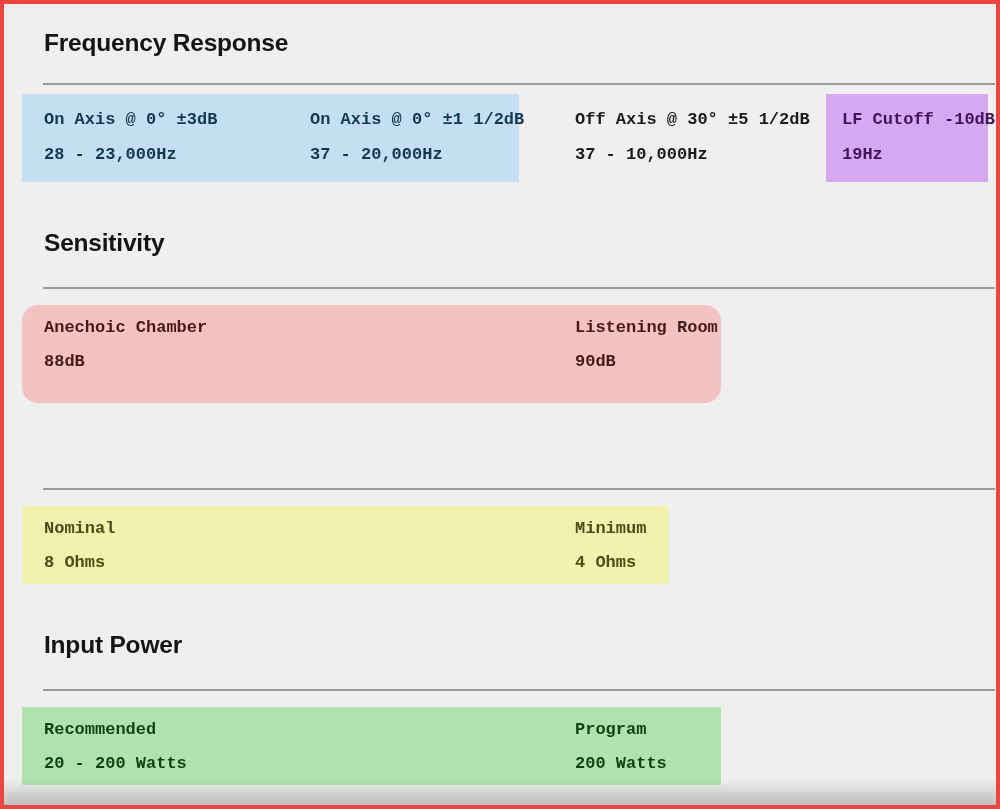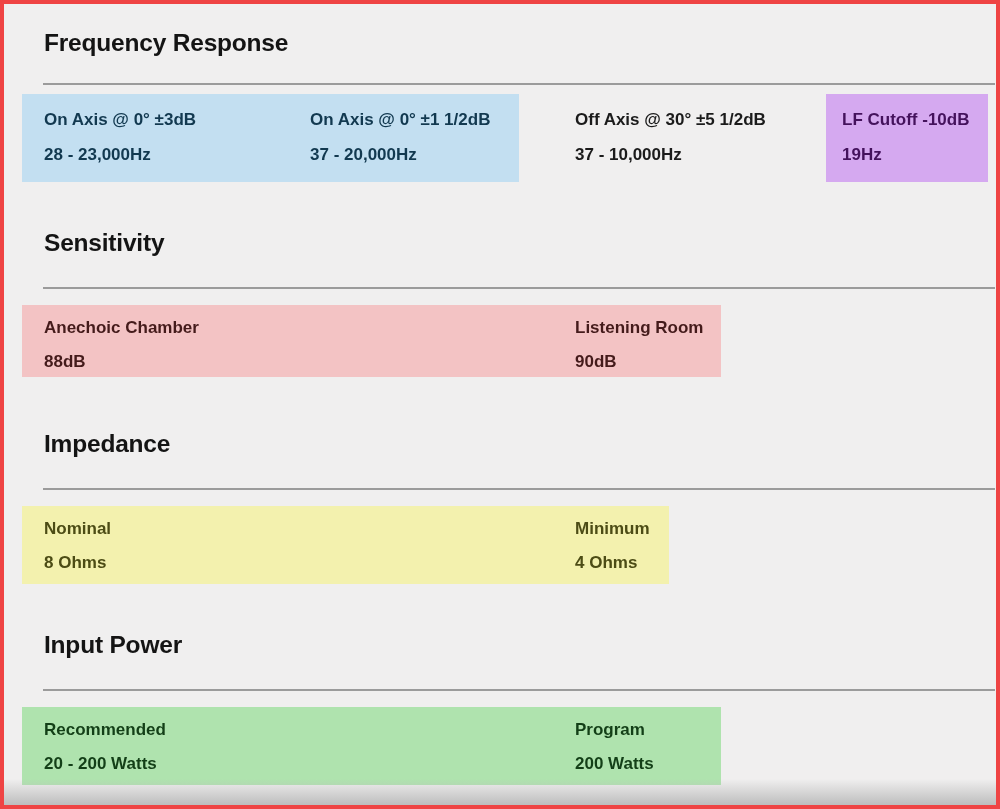--- a/index.html
+++ b/index.html
@@ -32,20 +32,21 @@
     height:2px;
     border:none;
   }
   .block{
     position:absolute;
     box-sizing:border-box;
   }
   .cell{
     position:absolute;
     white-space:nowrap;
+    font-family:Liberation Mono, monospace;
   }
   .label{
     font-size:17px;
     font-weight:700;
     line-height:21px;
   }
   .value{
     font-size:17px;
     font-weight:700;
     line-height:21px;
@@ -89,32 +90,31 @@
   <div class="block row1" style="left: 822px; top: 90px; width: 162px; height: 88px; background-color: rgb(213, 169, 240);">
     <div class="cell" style="left: 16px; top: 15px; color: rgb(68, 18, 92);">
       <div class="label">LF Cutoff -10dB</div>
       <div class="value">19Hz</div>
     </div>
   </div>
 
   <h2 class="h2" style="top: 224px; color: rgb(20, 20, 20);">Sensitivity</h2>
   <hr class="divider" style="top: 275px; background-color: rgb(155, 155, 155);">
 
-  <div class="block" style="left: 18px; top: 301px; width: 699px; height: 72px; background-color: rgb(243, 195, 196);">
+  <div class="block" style="left: 18px; top: 301px; width: 699px; height: 98px; background-color: rgb(243, 195, 196); border-radius: 16px;">
     <div class="cell" style="left: 22px; top: 12px; color: rgb(68, 27, 27);">
       <div class="label">Anechoic Chamber</div>
       <div class="value">88dB</div>
     </div>
     <div class="cell" style="left: 553px; top: 12px; color: rgb(68, 27, 27);">
       <div class="label">Listening Room</div>
       <div class="value">90dB</div>
     </div>
   </div>
 
-  <h2 class="h2" style="top: 425px; color: rgb(20, 20, 20);">Impedance</h2>
   <hr class="divider" style="top: 476px; background-color: rgb(155, 155, 155);">
 
   <div class="block" style="left: 18px; top: 502px; width: 647px; height: 78px; background-color: rgb(243, 241, 174);">
     <div class="cell" style="left: 22px; top: 12px; color: rgb(76, 76, 21);">
       <div class="label">Nominal</div>
       <div class="value">8 Ohms</div>
     </div>
     <div class="cell" style="left: 553px; top: 12px; color: rgb(76, 76, 21);">
       <div class="label">Minimum</div>
       <div class="value">4 Ohms</div>

